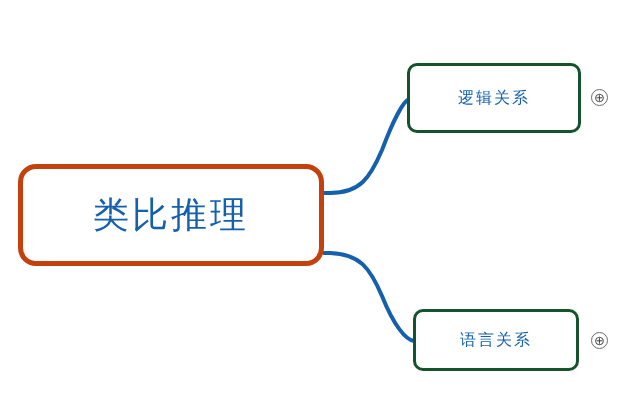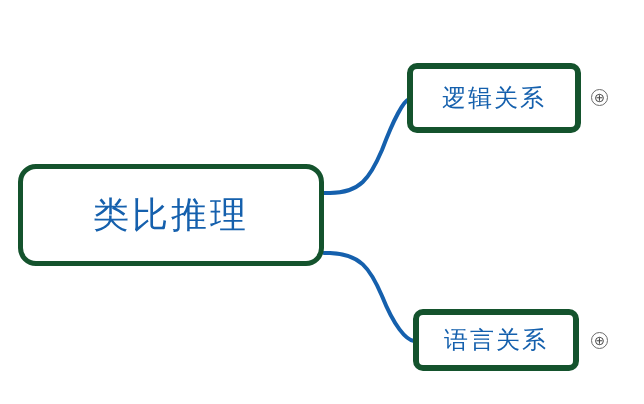--- a/index.html
+++ b/index.html
@@ -35,29 +35,29 @@
     justify-content: center;
     background: #ffffff;
     color: #1560ad;
     white-space: nowrap;
   }
   .node-root {
     left: 18px;
     top: 164px;
     width: 306px;
     height: 102px;
-    border: 5px solid #14532d;
+    border: 5px solid #c2410c;
     border-radius: 18px;
     font-size: 36px;
     letter-spacing: 3px;
   }
   .node-child {
-    border: 6px solid #14532d;
+    border: 3px solid #14532d;
     border-radius: 10px;
-    font-size: 24px;
+    font-size: 16px;
     letter-spacing: 2px;
   }
   .node-child-1 {
     left: 407px;
     top: 63px;
     width: 174px;
     height: 70px;
   }
   .node-child-2 {
     left: 413px;

